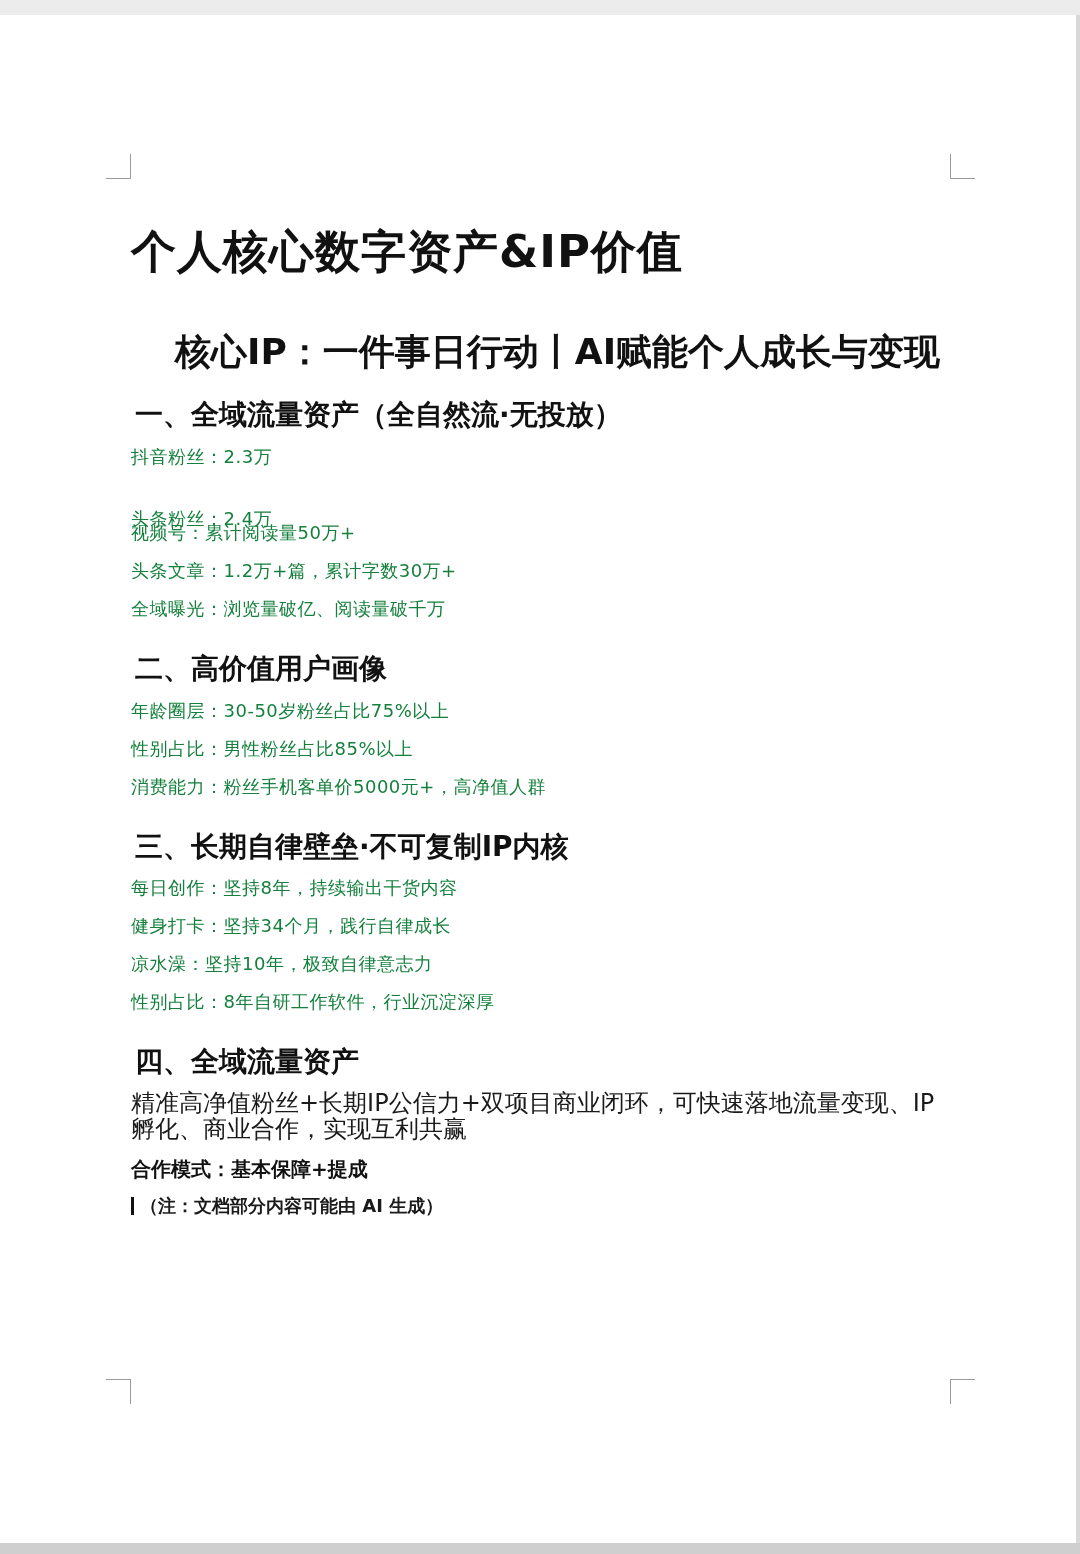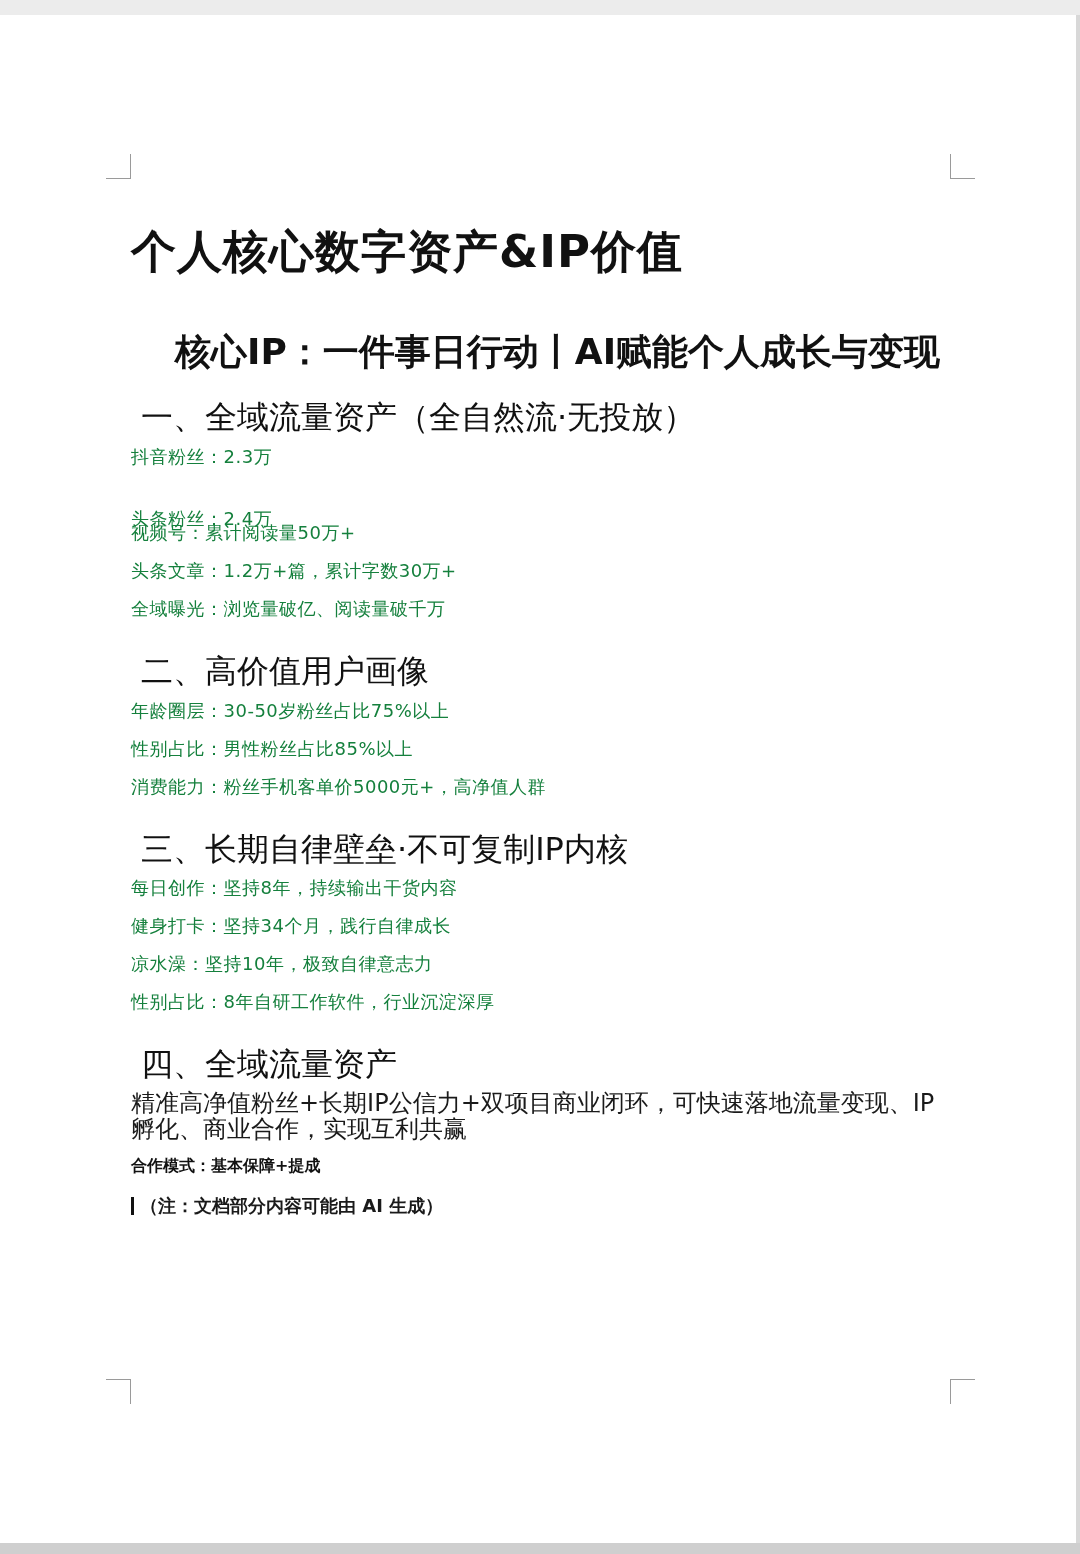--- a/index.html
+++ b/index.html
@@ -14,24 +14,24 @@
     .right-edge { position: absolute; left: 1076px; top: 15px; width: 4px; height: 1528px; background: #d8d8d8; }
     .page { position: absolute; left: 0; top: 15px; width: 1076px; height: 1528px; background: #fff; }
 
     .corner { position: absolute; width: 24px; height: 24px; border-color: #9a9a9a; border-style: solid; border-width: 0; }
     .corner.tl { left: 106px; top: 154px; border-right-width: 1px; border-bottom-width: 1px; }
     .corner.tr { left: 950px; top: 154px; border-left-width: 1px; border-bottom-width: 1px; }
     .corner.bl { left: 106px; top: 1379px; border-right-width: 1px; border-top-width: 1px; }
     .corner.br { left: 950px; top: 1379px; border-left-width: 1px; border-top-width: 1px; }
     .doc-title { position: absolute; left: 131px; top: 222px; font-size: 45px; font-weight: 900; letter-spacing: 1px; white-space: nowrap; }
     .subtitle { position: absolute; left: 131px; top: 328px; font-size: 36px; font-weight: 800; white-space: nowrap; margin-left: 44px; }
-    .h2 { position: absolute; left: 141px; font-size: 32px; font-weight: 400; white-space: nowrap; }
+    .h2 { position: absolute; left: 135px; font-size: 28px; font-weight: 700; white-space: nowrap; }
     .line { position: absolute; left: 131px; font-size: 18px; white-space: nowrap; color: #15803d; letter-spacing: 0.5px; }
     .para { position: absolute; left: 131px; width: 810px; font-size: 24px; line-height: 26px; color: #1a1a1a; }
-    .bold-line { position: absolute; left: 131px; font-size: 16px; font-weight: 800; white-space: nowrap; }
+    .bold-line { position: absolute; left: 131px; font-size: 20px; font-weight: 800; white-space: nowrap; }
     .note { position: absolute; left: 131px; font-size: 18px; white-space: nowrap; color: #1a1a1a; font-weight: bold; }
     .note .bar { display: inline-block; width: 3px; height: 18px; background: #111; vertical-align: -3px; margin-right: 6px; }
   </style>
 </head>
 <body>
 
 <div class="top-bar"></div>
 <div class="page"></div>
 <div class="right-edge"></div>
 <div class="bottom-bar"></div>

